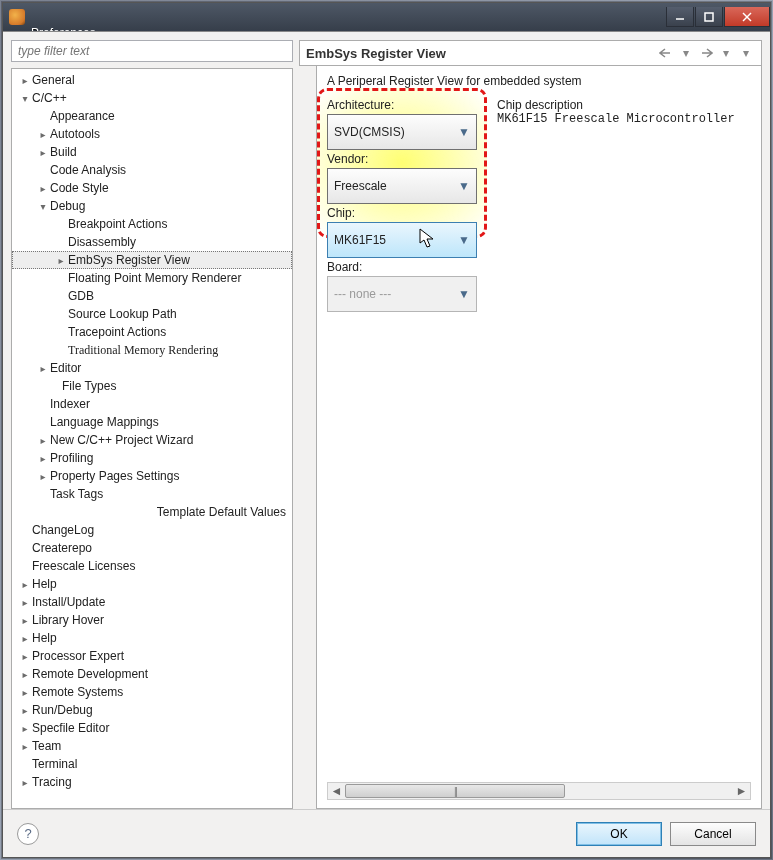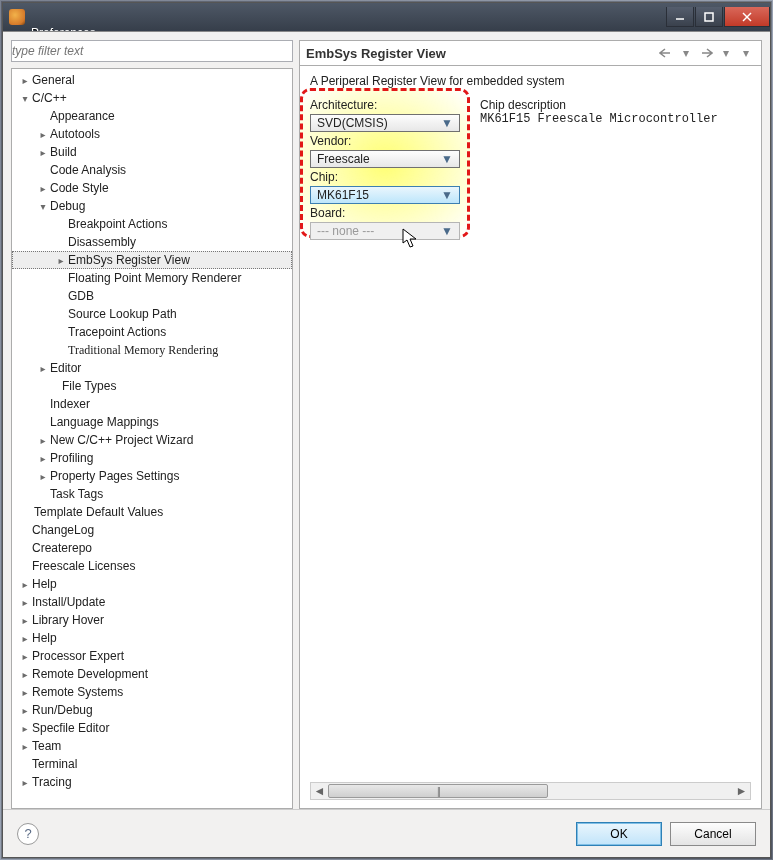--- a/index.html
+++ b/index.html
@@ -39,21 +39,21 @@
   }
   .content-row {
     flex:1; display:flex; padding:8px 8px 0 8px; gap:6px;
     overflow:hidden;
   }
   .left-pane {
     width:282px; display:flex; flex-direction:column;
   }
   .filter-wrap { padding:0 0 6px 0; }
   .filter-input {
-    width:100%; height:22px; padding:2px 0;
+    width:100%; height:22px; padding:2px 6px;
     border:1px solid #abadb3; font-size:12px; font-style:italic; color:#777;
     background:#fff;
   }
   .tree-wrap {
     flex:1; background:#fff; border:1px solid #acacac;
     overflow:auto; padding:2px 0;
   }
   .tree { list-style:none; margin:0; padding:0; }
   .tree li { white-space:nowrap; }
   .tree-row {
@@ -73,35 +73,35 @@
   .section-header {
     height:26px; background:#fff; border:1px solid #acacac;
     display:flex; align-items:center; padding:0 6px;
   }
   .section-title { font-weight:bold; font-size:13px; flex:1; color:#333; }
   .hdr-icons { display:flex; gap:2px; align-items:center; }
   .hdr-icon { width:18px; height:18px; display:flex; align-items:center; justify-content:center; color:#888; }
   .hdr-icon svg { stroke:#888; fill:none; stroke-width:1.5; }
   .section-body {
     flex:1; background:#fff; border:1px solid #acacac; border-top:none;
-    padding:8px 10px; position:relative; display:flex; flex-direction:column;
+    padding:8px 10px; position:relative; display:flex; flex-direction:column;margin-left:17px;
   }
   .desc { font-size:12px; margin-bottom:10px; }
   .form-area { display:flex; align-items:flex-start; position:relative; }
   .form-left { position:relative; width:170px; }
   .highlight-box {
     position:absolute; top:-10px; left:-10px; width:170px; height:150px;
     background: radial-gradient(ellipse at center, rgba(255,255,0,0.55), rgba(255,255,0,0));
     border:3px dashed #e21717; border-radius:10px;
     z-index:1; pointer-events:none;
   }
   .form-row { margin-bottom:2px; position:relative; z-index:2; }
   .form-label { font-size:12px; display:block; margin-bottom:2px; }
   .combo {
-    width:150px; height:18px; border:1px solid #707070;
+    width:150px; height:36px; border:1px solid #707070;
     background:linear-gradient(#fdfdfd,#e7e7e7);
     display:flex; align-items:center; padding:0 4px 0 6px;
     font-size:12px; position:relative;
   }
   .combo.active {
     border-color:#3c7fb1;
     background:linear-gradient(#eaf6fd,#bde6fb);
   }
   .combo.disabled {
     color:#9a9a9a; background:#f0f0f0; border-color:#b5b5b5;
@@ -327,21 +327,21 @@
                   <span class="tree-label">Property Pages Settings</span>
                 </div>
               </li>
               <li>
                 <div class="tree-row" style="padding-left: 24px;">
                   <span class="twisty none">▸</span>
                   <span class="tree-label">Task Tags</span>
                 </div>
               </li>
               <li>
-                <div class="tree-row" style="padding-left: 8px;">
+                <div class="tree-row" style="padding-left: 8px; justify-content: flex-end;">
                   <span class="twisty none">▸</span>
                   <span class="tree-label">Template Default Values</span>
                 </div>
               </li>
               <li>
                 <div class="tree-row" style="padding-left: 6px;">
                   <span class="twisty none">▸</span>
                   <span class="tree-label">ChangeLog</span>
                 </div>
               </li>

